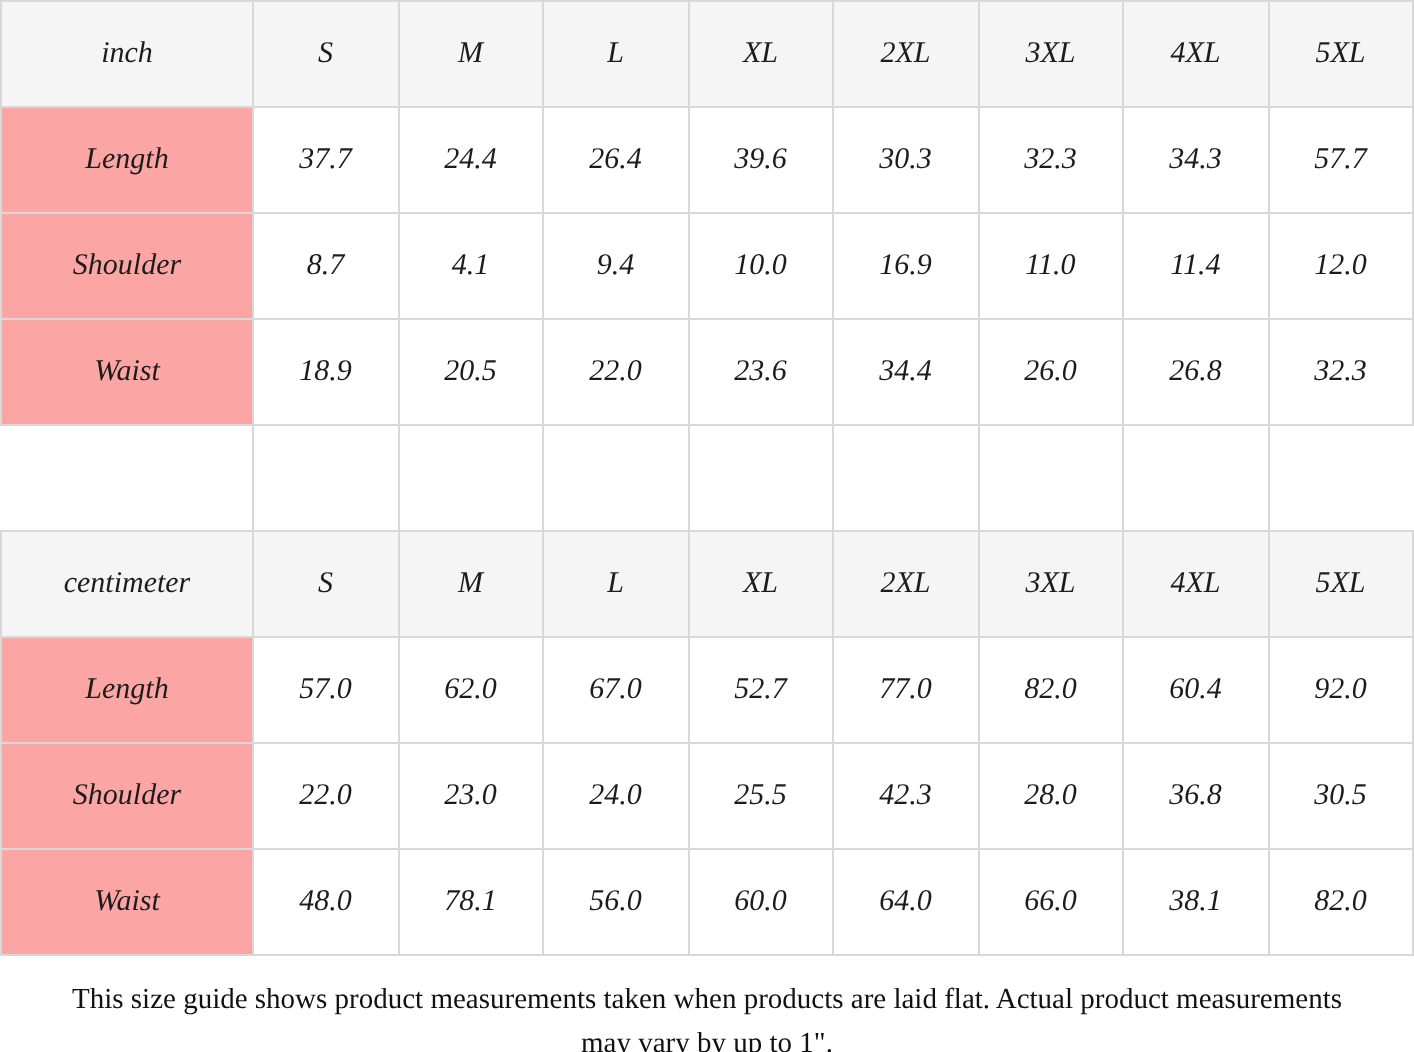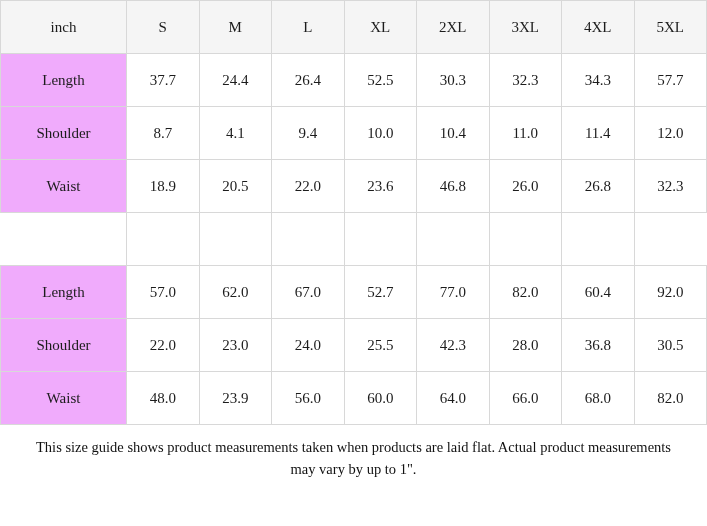--- a/index.html
+++ b/index.html
@@ -15,34 +15,35 @@
     overflow: hidden;
   }
   .size-guide {
     width: 707px;
     box-sizing: border-box;
   }
   table.size-table {
     border-collapse: collapse;
     width: 707px;
     table-layout: fixed;
+    font-style: italic;
   }
   table.size-table td {
     border: 1px solid #d8d8d8;
     height: 52px;
     text-align: center;
     vertical-align: middle;
     font-size: 15px;
     color: #1c1c1c;
     padding: 0;
     background: #ffffff;
   }
   table.size-table td.label-col {
     width: 125px;
-    background: #f0abfc;
+    background: #fca5a5;
   }
   table.size-table td.unit-cell {
     background: #f5f5f5;
     font-size: 15px;
   }
   table.size-table td.head-cell {
     background: #f5f5f5;
     font-size: 15px;
   }
   table.size-table tr.spacer-row td {
@@ -84,63 +85,74 @@
         <td class="head-cell">3XL</td>
         <td class="head-cell">4XL</td>
         <td class="head-cell">5XL</td>
       </tr>
 
       <tr>
         <td class="label-col">Length</td>
         <td>37.7</td>
         <td>24.4</td>
         <td>26.4</td>
-        <td>52.5</td>
+        <td>39.6</td>
         <td>30.3</td>
         <td>32.3</td>
         <td>34.3</td>
         <td>57.7</td>
       </tr>
 
       <tr>
         <td class="label-col">Shoulder</td>
         <td>8.7</td>
         <td>4.1</td>
         <td>9.4</td>
         <td>10.0</td>
-        <td>10.4</td>
+        <td>16.9</td>
         <td>11.0</td>
         <td>11.4</td>
         <td>12.0</td>
       </tr>
 
       <tr>
         <td class="label-col">Waist</td>
         <td>18.9</td>
         <td>20.5</td>
         <td>22.0</td>
         <td>23.6</td>
-        <td>46.8</td>
+        <td>34.4</td>
         <td>26.0</td>
         <td>26.8</td>
         <td>32.3</td>
       </tr>
 
       <tr class="spacer-row">
         <td class="edge-none"></td>
         <td></td>
         <td></td>
         <td></td>
         <td></td>
         <td></td>
         <td></td>
         <td></td>
         <td class="edge-none-right"></td>
       </tr>
 
+      <tr>
+        <td class="label-col unit-cell">centimeter</td>
+        <td class="head-cell">S</td>
+        <td class="head-cell">M</td>
+        <td class="head-cell">L</td>
+        <td class="head-cell">XL</td>
+        <td class="head-cell">2XL</td>
+        <td class="head-cell">3XL</td>
+        <td class="head-cell">4XL</td>
+        <td class="head-cell">5XL</td>
+      </tr>
 
       <tr>
         <td class="label-col">Length</td>
         <td>57.0</td>
         <td>62.0</td>
         <td>67.0</td>
         <td>52.7</td>
         <td>77.0</td>
         <td>82.0</td>
         <td>60.4</td>
@@ -155,25 +167,25 @@
         <td>25.5</td>
         <td>42.3</td>
         <td>28.0</td>
         <td>36.8</td>
         <td>30.5</td>
       </tr>
 
       <tr>
         <td class="label-col">Waist</td>
         <td>48.0</td>
-        <td>23.9</td>
+        <td>78.1</td>
         <td>56.0</td>
         <td>60.0</td>
         <td>64.0</td>
         <td>66.0</td>
-        <td>68.0</td>
+        <td>38.1</td>
         <td>82.0</td>
       </tr>
     </tbody>
   </table>
 
   <div class="note">This size guide shows product measurements taken when products are laid flat. Actual product measurements may vary by up to 1".</div>
 </div>
 
 </body></html>

